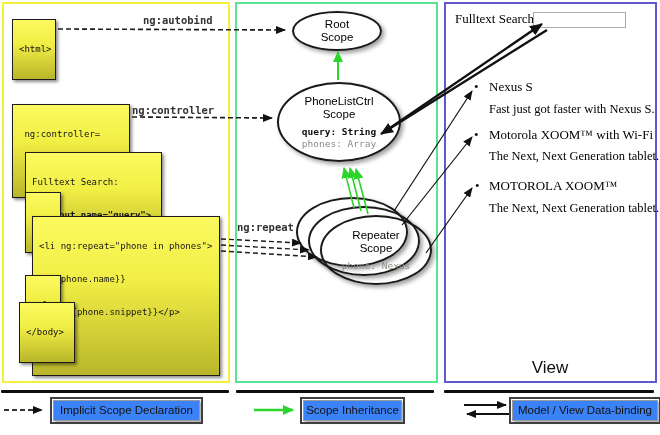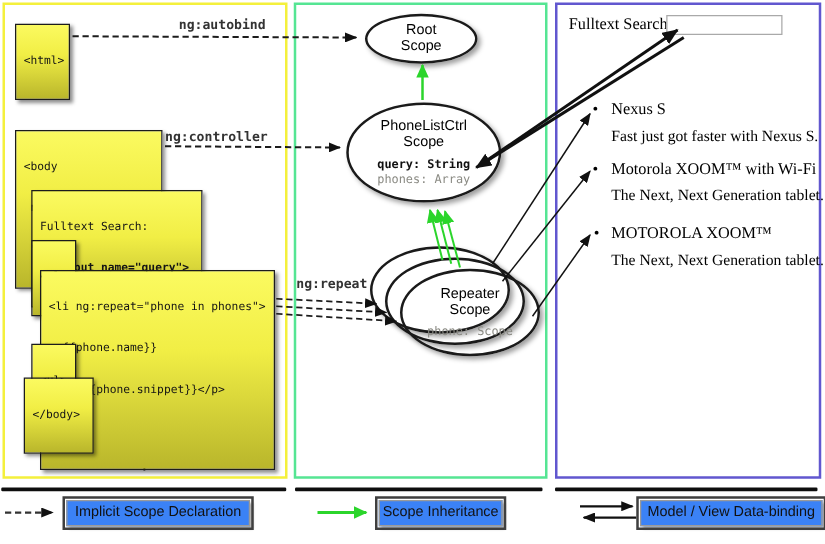--- a/index.html
+++ b/index.html
@@ -42,27 +42,27 @@
 </head>
 <body>
 
 <div id="canvas">
 
   <div class="panel" style="left:2px;top:2px;width:228px;height:381px;border:2px solid #f4f03c;"></div>
   <div class="panel" style="left:235px;top:2px;width:203px;height:381px;border:2px solid #55e593;"></div>
   <div class="panel" style="left:444px;top:2px;width:213px;height:381px;border:2px solid #6157cf;"></div>
 
   <div class="panel-label" style="left:41px;top:358px;width:150px;">Template</div>
+  <div class="panel-label" style="left:475px;top:358px;width:150px;">View</div>
 
   <div class="cbox" style="left:12px;top:19px;width:44px;">
     <div>&lt;html&gt;</div>
   </div>
 
   <div class="cbox" style="left:12px;top:104px;width:118px;">
-    <div>&lt;body</div>
     <div> ng:controller=</div>
     <div> "PhoneListCtrl"&gt;</div>
   </div>
 
   <div class="cbox" style="left:25px;top:152px;width:137px;">
     <div>Fulltext Search:</div>
     <div class="b">  &lt;input name="query"&gt;</div>
   </div>
 
   <div class="cbox" style="left:25px;top:192px;width:36px;">
@@ -88,21 +88,21 @@
   <div class="nglabel" style="left:143px;top:14px;">ng:autobind</div>
   <div class="nglabel" style="left:132px;top:104px;">ng:controller</div>
   <div class="nglabel" style="left:237px;top:221px;">ng:repeat</div>
 
   <div class="ellipse" style="left:296px;top:197px;width:112px;height:70px;"></div>
   <div class="ellipse" style="left:308px;top:206px;width:112px;height:70px;"></div>
   <div class="ellipse" style="left:320px;top:215px;width:112px;height:70px;">
     <div class="etitle">Repeater</div>
     <div class="etitle">Scope</div>
     <div style="height:5px;"></div>
-    <div class="eprop gray">phone: Scope</div>
+    <div class="eprop gray">phone: Nexus</div>
   </div>
 
   <div class="ellipse" style="left:292px;top:11px;width:90px;height:40px;">
     <div class="etitle">Root</div>
     <div class="etitle">Scope</div>
   </div>
 
   <div class="ellipse" style="left:277px;top:82px;width:124px;height:80px;">
     <div class="etitle">PhoneListCtrl</div>
     <div class="etitle">Scope</div>

